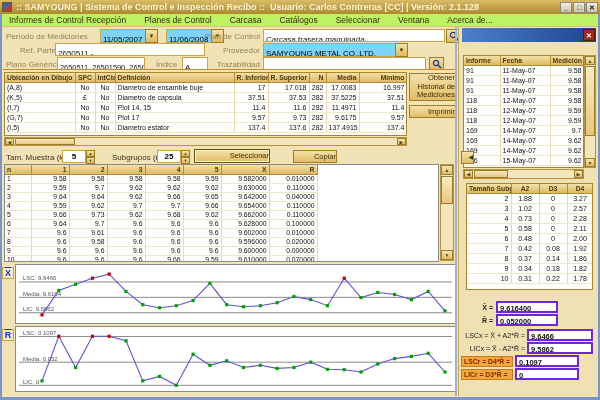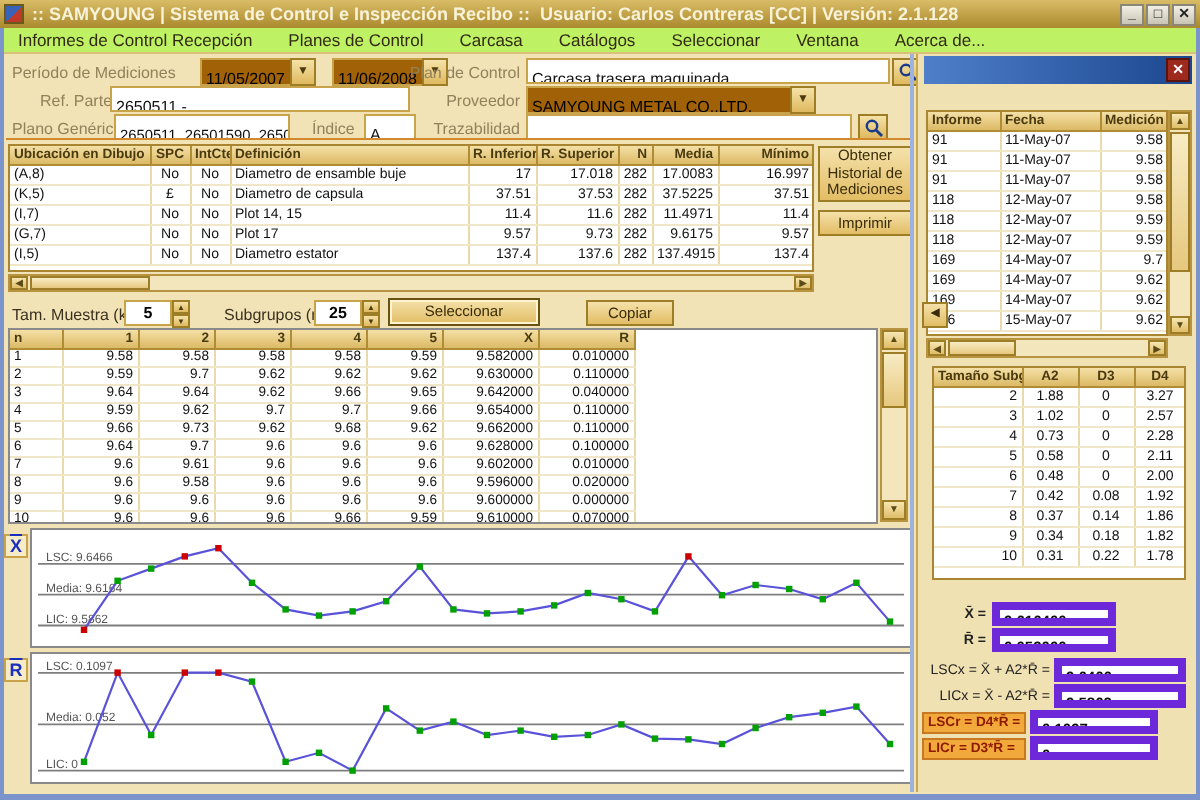--- a/index.html
+++ b/index.html
@@ -13,23 +13,23 @@
   .title-user{position:absolute;left:270px;top:0}
   .winbtns{position:absolute;right:2px;top:2px;display:flex;gap:1px}
   .winbtn{width:12px;height:11px;background:linear-gradient(#f2efe6,#c9c4b4);border:1px solid #8a8678;font-size:7px;font-weight:bold;color:#222;line-height:10px;text-align:center}
   
   .menubar{left:0;top:14px;width:600px;height:13px;background:#bef264;border-bottom:1px solid #d9c17c;display:flex;align-items:center}
   .mi{font-size:8.5px;color:#332a12;padding:0 9px;white-space:nowrap}
   
   .lbl{position:absolute;font-size:8px;color:#92815a;white-space:nowrap}
   .txt{position:absolute;background:#fff;border:1px solid #c9a34a;font-size:8px;color:#111;padding:4px 2px;height:13px;line-height:11px;white-space:nowrap;overflow:hidden}
   .combo{position:absolute;height:14px;display:flex}
-  .combo .cv{background:#a16207;border:1px solid #c9a34a;border-right:none;font-size:8px;line-height:12px;padding:4px 2px;flex:1;overflow:hidden;white-space:nowrap}
+  .combo .cv{background:#7dd3fc;border:1px solid #c9a34a;border-right:none;font-size:8px;line-height:12px;padding:4px 2px;flex:1;overflow:hidden;white-space:nowrap}
   .cbtn{width:13px;background:linear-gradient(#f5e2a8,#dfb95f);border:1px solid #9d7d26;font-size:6px;color:#4a3a10;text-align:center;line-height:12px}
-  .gbtn{position:absolute;background:linear-gradient(#f4e1aa,#e2bd64);border:1px solid #9d7d26;font-size:7.5px;color:#3a2c08;text-align:center;overflow:hidden}
+  .gbtn{position:absolute;background:linear-gradient(#f4e1aa,#e2bd64);border:1px solid #9d7d26;font-size:7.5px;color:#3a2c08;text-align:right;overflow:hidden}
   .sbtn{position:absolute;width:15px;height:14px;background:linear-gradient(#f5e2a8,#dfb95f);border:1px solid #9d7d26;display:flex;align-items:center;justify-content:center}
   
   table{border-collapse:collapse;table-layout:fixed;background:#fff;font-size:7px}
   .tbox{position:absolute;background:#fff;border:1px solid #a98531;overflow:hidden}
   th{background:linear-gradient(#f4e0a6,#dcba66);border-right:1px solid #b08c34;border-bottom:1px solid #b08c34;font-size:6.8px;color:#4a3a10;padding:1px 2px;white-space:nowrap;overflow:hidden;font-weight:bold}
   td{border-right:1px solid #ead9ab;border-bottom:1px solid #f0e6c8;padding:0 2px;height:9.4px;line-height:9px;white-space:nowrap;overflow:hidden;color:#111}
   .grid td{height:8.2px;line-height:8px;font-size:6.8px}
   .l{text-align:left}.c{text-align:center}.r{text-align:right}
   
   .sb{position:absolute;background:#f3e6bd;border:1px solid #b89440}
@@ -40,21 +40,21 @@
   .spin span{flex:1;background:linear-gradient(#f5e2a8,#dfb95f);border:1px solid #9d7d26;font-size:4px;line-height:5px;text-align:center;color:#4a3a10}
   .numbox{position:absolute;background:#fff;border:1px solid #c9a34a;font-size:8px;font-weight:bold;text-align:center;height:13px;line-height:11px}
   
   .chart{position:absolute;left:15px;width:441px;background:#fff;border:1px solid #8a8a8a}
   .chart-letter{position:absolute;left:2px;width:12px;height:12px;background:#f6ecc8;border:1px solid #c9a34a;color:#1a2fbf;font-weight:bold;font-size:9px;line-height:11px;text-align:center;text-decoration:overline}
   
   .panel{position:absolute;left:458px;top:27px;width:140px;height:369px;background:#f0e1b2;border-left:1px solid #caa84c}
   .phead{position:absolute;left:3px;top:1px;width:134px;height:14px;background:linear-gradient(90deg,#4f7fc9,#1c4globe);background:linear-gradient(90deg,#4f7fc9,#1c4690);color:#fff;font-size:8px;font-weight:bold;line-height:14px;padding-left:4px;white-space:nowrap;overflow:hidden}
   .pclose{position:absolute;right:1px;top:1px;width:12px;height:12px;background:#9e2a1e;border:1px solid #5c130c;color:#fff;font-size:7px;line-height:11px;text-align:center;font-weight:bold}
   .slabel{position:absolute;font-size:7px;color:#222;white-space:nowrap;text-align:right}
-  .statbox{position:absolute;background:#fff;border:4px solid #6d28d9;font-size:7.5px;font-weight:bold;color:#111;padding:0 2px;height:12px;line-height:11px;white-space:nowrap;overflow:hidden}
+  .statbox{position:absolute;background:#fff;border:2px solid #6d28d9;font-size:7.5px;font-weight:bold;color:#111;padding:0 2px;height:12px;line-height:11px;white-space:nowrap;overflow:hidden}
   .hl{background:#f2a93b;border:1px solid #c87820;color:#8e1a00;font-weight:bold;font-size:6.8px;padding:0 2px;height:11px;line-height:10px}
   .vline{position:absolute;background:#9db2dd}
   .border-strip{position:absolute;background:#7b95cc}
 </style>
 </head>
 <body>
 
 <div class="abs titlebar">
   <span class="app-icon"></span>
   <span class="title-text">:: SAMYOUNG  |  Sistema de Control e Inspección Recibo ::</span>

